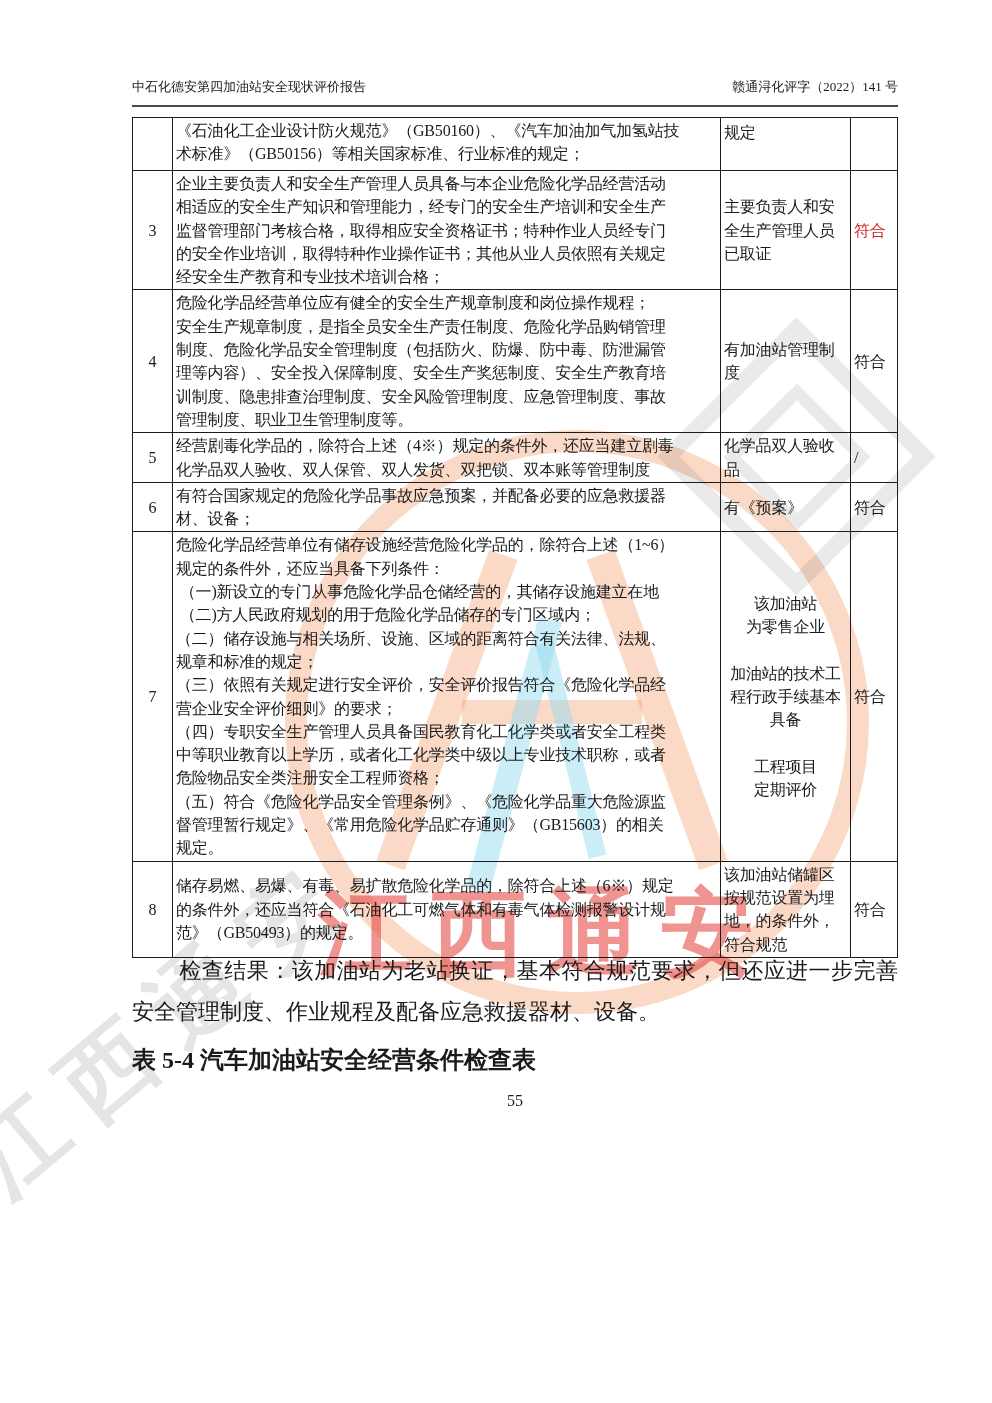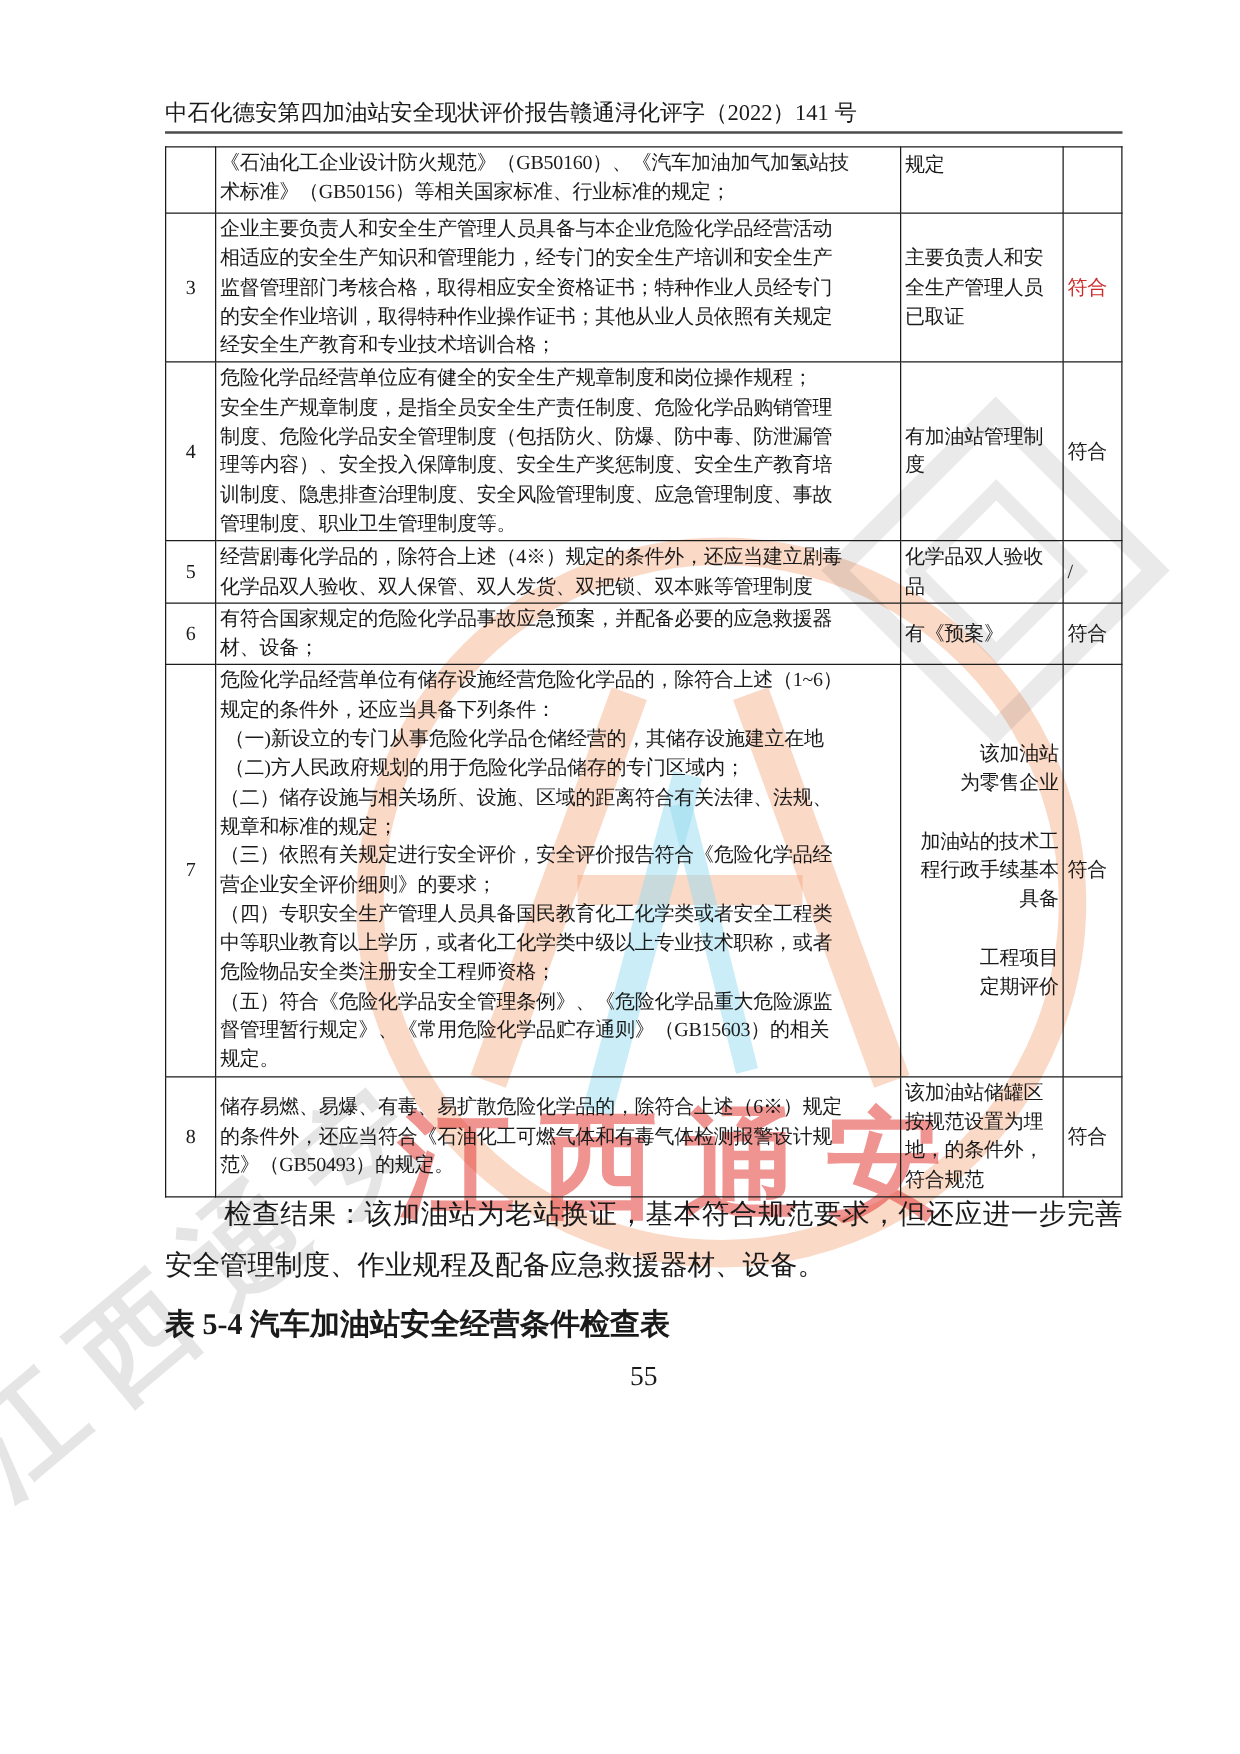--- a/index.html
+++ b/index.html
@@ -21,48 +21,48 @@
   .wm-red{position:absolute;left:318px;top:886px;font-size:94px;font-weight:bold;
     color:rgba(226,60,55,0.55);letter-spacing:20px;white-space:nowrap;line-height:1;}
   .wm-gray-text{position:absolute;left:-45px;top:1140px;font-size:92px;font-weight:bold;
     color:rgba(95,95,95,0.16);letter-spacing:24px;white-space:nowrap;line-height:1;
     transform:rotate(-40deg);transform-origin:left top;}
   .wm-diamond{position:absolute;transform:rotate(45deg);}
   .wm-d1{left:698px;top:358px;width:165px;height:165px;border:16px solid rgba(60,60,60,0.11);}
   .wm-d2{left:745px;top:405px;width:80px;height:80px;border:12px solid rgba(60,60,60,0.11);}
   
   .header{position:absolute;left:132px;top:78px;width:766px;display:flex;
-    align-items:flex-end;font-size:18px;z-index:2;}
+    justify-content:space-between;align-items:flex-end;font-size:13px;z-index:2;}
   .header-rule{position:absolute;left:132px;top:105px;width:766px;height:2px;
     background:#4c4c4c;z-index:2;}
   
   table.check{position:absolute;left:132px;top:117px;z-index:1;border-collapse:collapse;
     table-layout:fixed;font-size:16px;line-height:23.3px;letter-spacing:-0.2px;}
   table.check td{border:1.6px solid #1c1c1c;padding:1px 3px;vertical-align:middle;
     background:transparent;overflow:visible;}
   .col-no{width:40px;} .col-content{width:548px;} .col-situation{width:130px;} .col-result{width:47px;}
   td.c-no{text-align:center;}
   td.c-content{white-space:pre;padding-left:5px;}
   td.c-situation{white-space:pre;padding-left:2px;padding-right:2px;}
   td.c-result{}
   tr.rA{height:53px;} tr.rA td{vertical-align:top;}
   tr.rA td.c-situation{text-align:left;padding-top:3px;}
   tr.r3{height:118px;} tr.r4{height:141px;} tr.r5{height:47px;} tr.r6{height:47px;}
-  tr.r7{height:325px;} tr.r7 td.c-situation{text-align:right;}
+  tr.r7{height:325px;} tr.r7 td.c-situation{text-align:center;}
   tr.r8{height:96px;}
   tr.r3 td.c-result{color:#cc2a2a;}
   
   .bodytext{position:absolute;left:132px;top:950px;width:766px;z-index:1;
     font-size:22px;line-height:41px;text-align:justify;}
   .bodytext p{margin:0;text-indent:2.15em;}
   .bodytext p + p{margin-top:8px;}
   .caption{margin-top:4px;text-align:left;text-indent:0 !important;
     font-weight:bold;font-size:24px;}
   .pagenum{margin-top:22px;text-align:center;text-indent:0 !important;
-    font-size:22px;line-height:24px;}
+    font-size:16px;line-height:24px;}
 </style>
 </head>
 <body>
 
 <div class="page">
 
   <div class="wm">
     <div class="wm-ring"></div>
     <div class="wm-bar wm-bar1"></div>
     <div class="wm-bar wm-bar2"></div>

